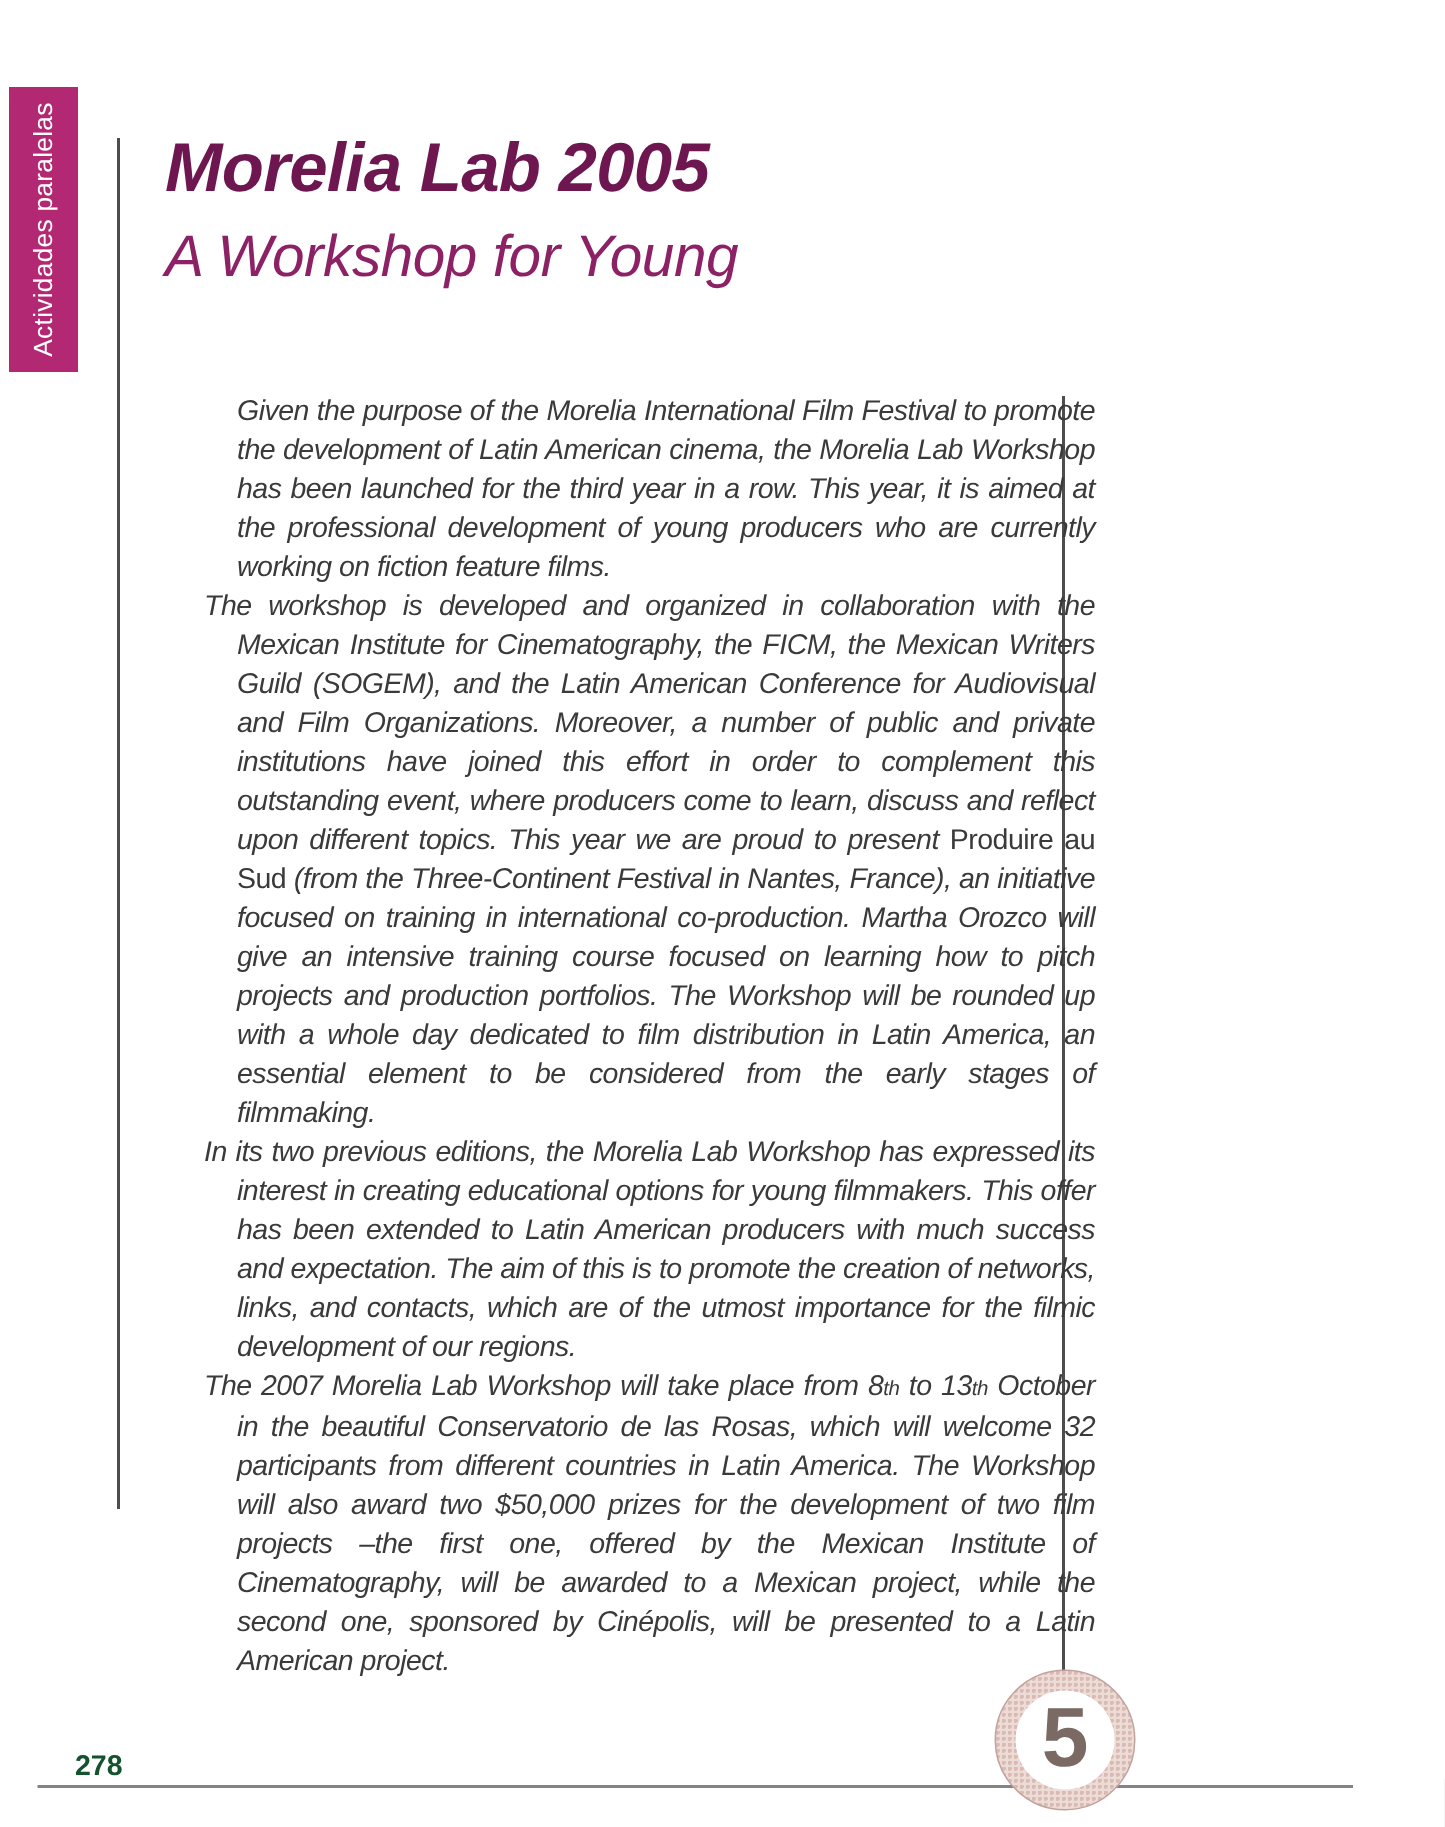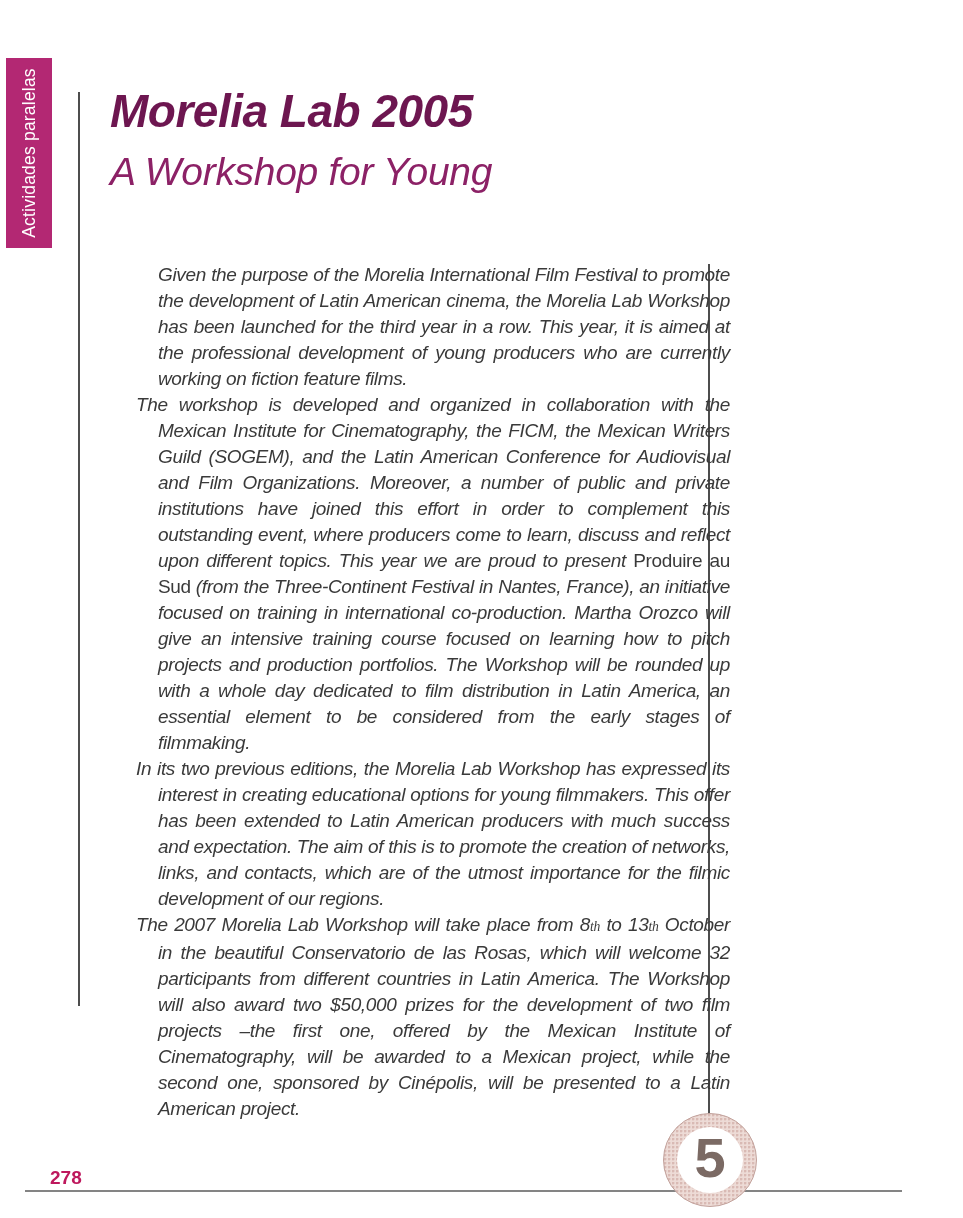--- a/index.html
+++ b/index.html
@@ -81,29 +81,29 @@
     font-size: 19px;
     line-height: 26px;
     color: #3a3a3a;
     text-align: justify;
     letter-spacing: -0.35px;
     margin-left: 48px;
   }
   .para { margin: 0; text-indent: -22px; padding-left: 22px; }
   .para.full { text-indent: 0; padding-left: 22px; }
   .seg-upright { font-style: normal; }
-  .seg-small { font-size: 72%; font-family: Liberation Serif, serif; }
+  .seg-small { font-size: 72%; }
 
   
   .page-number {
     position: absolute;
     left: 50px; top: 1167px;
     font-size: 19px;
     font-weight: bold;
-    color: #be185d;
+    color: #14532d;
     z-index: 2;
   }
 
   
   .section-badge {
     position: absolute;
     left: 663px; top: 1113px;
     width: 94px; height: 94px;
     border-radius: 50%;
     background-color: #eddbd6;

